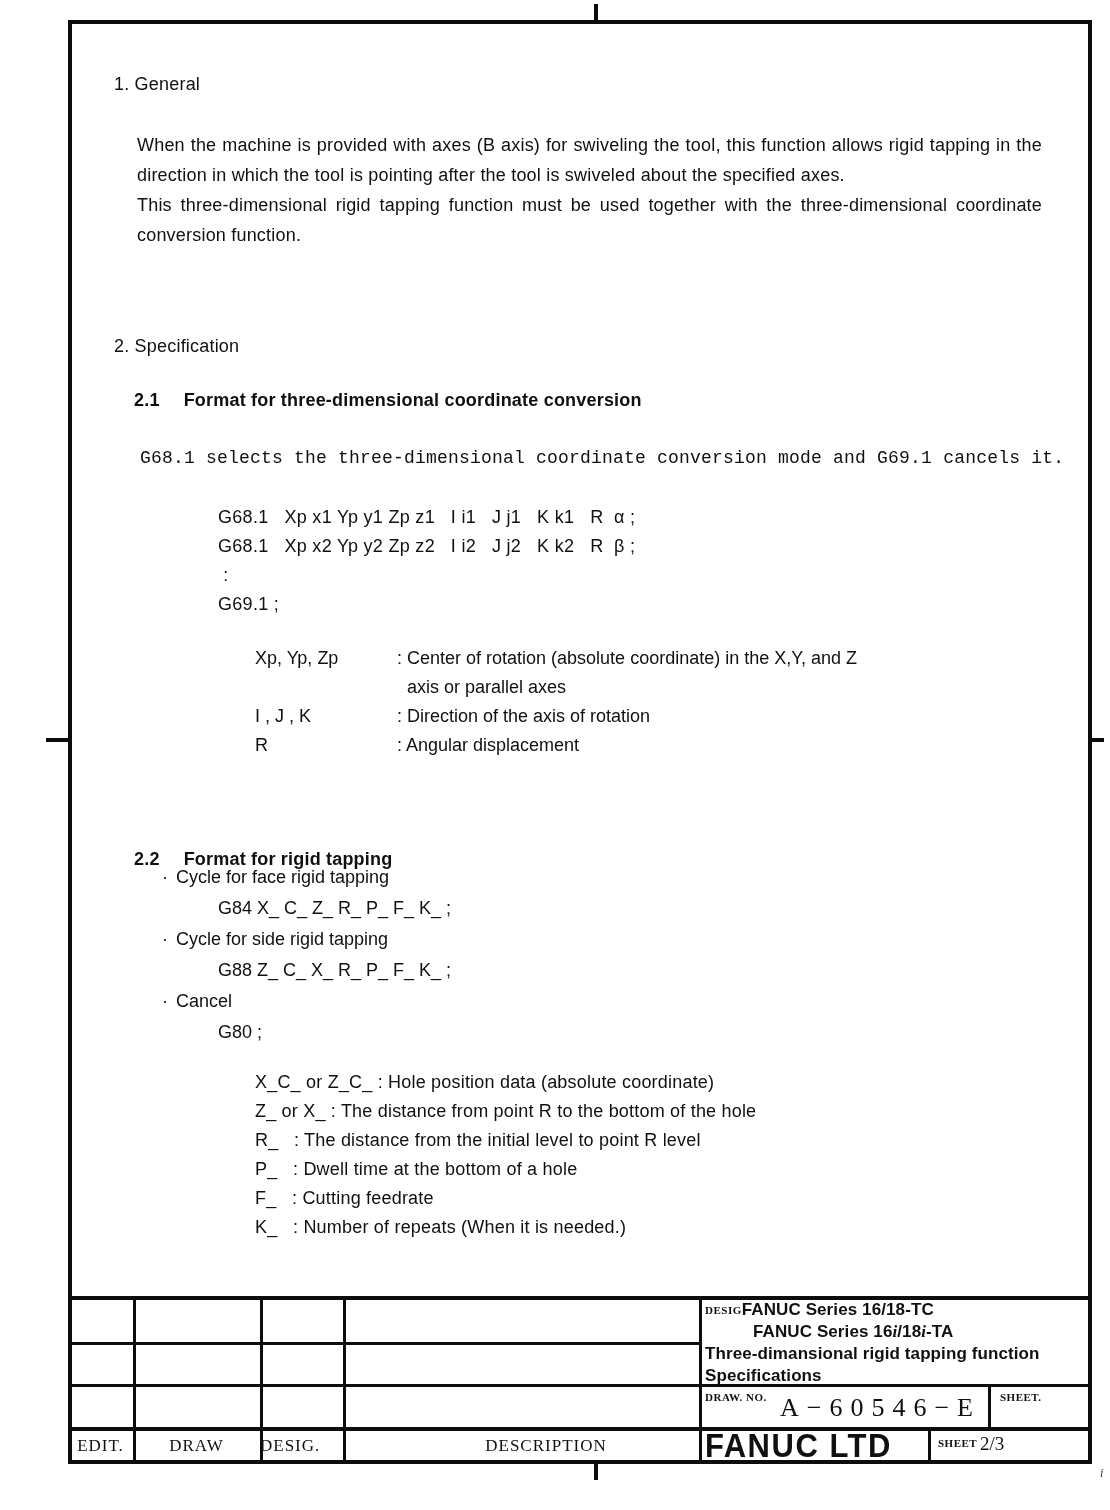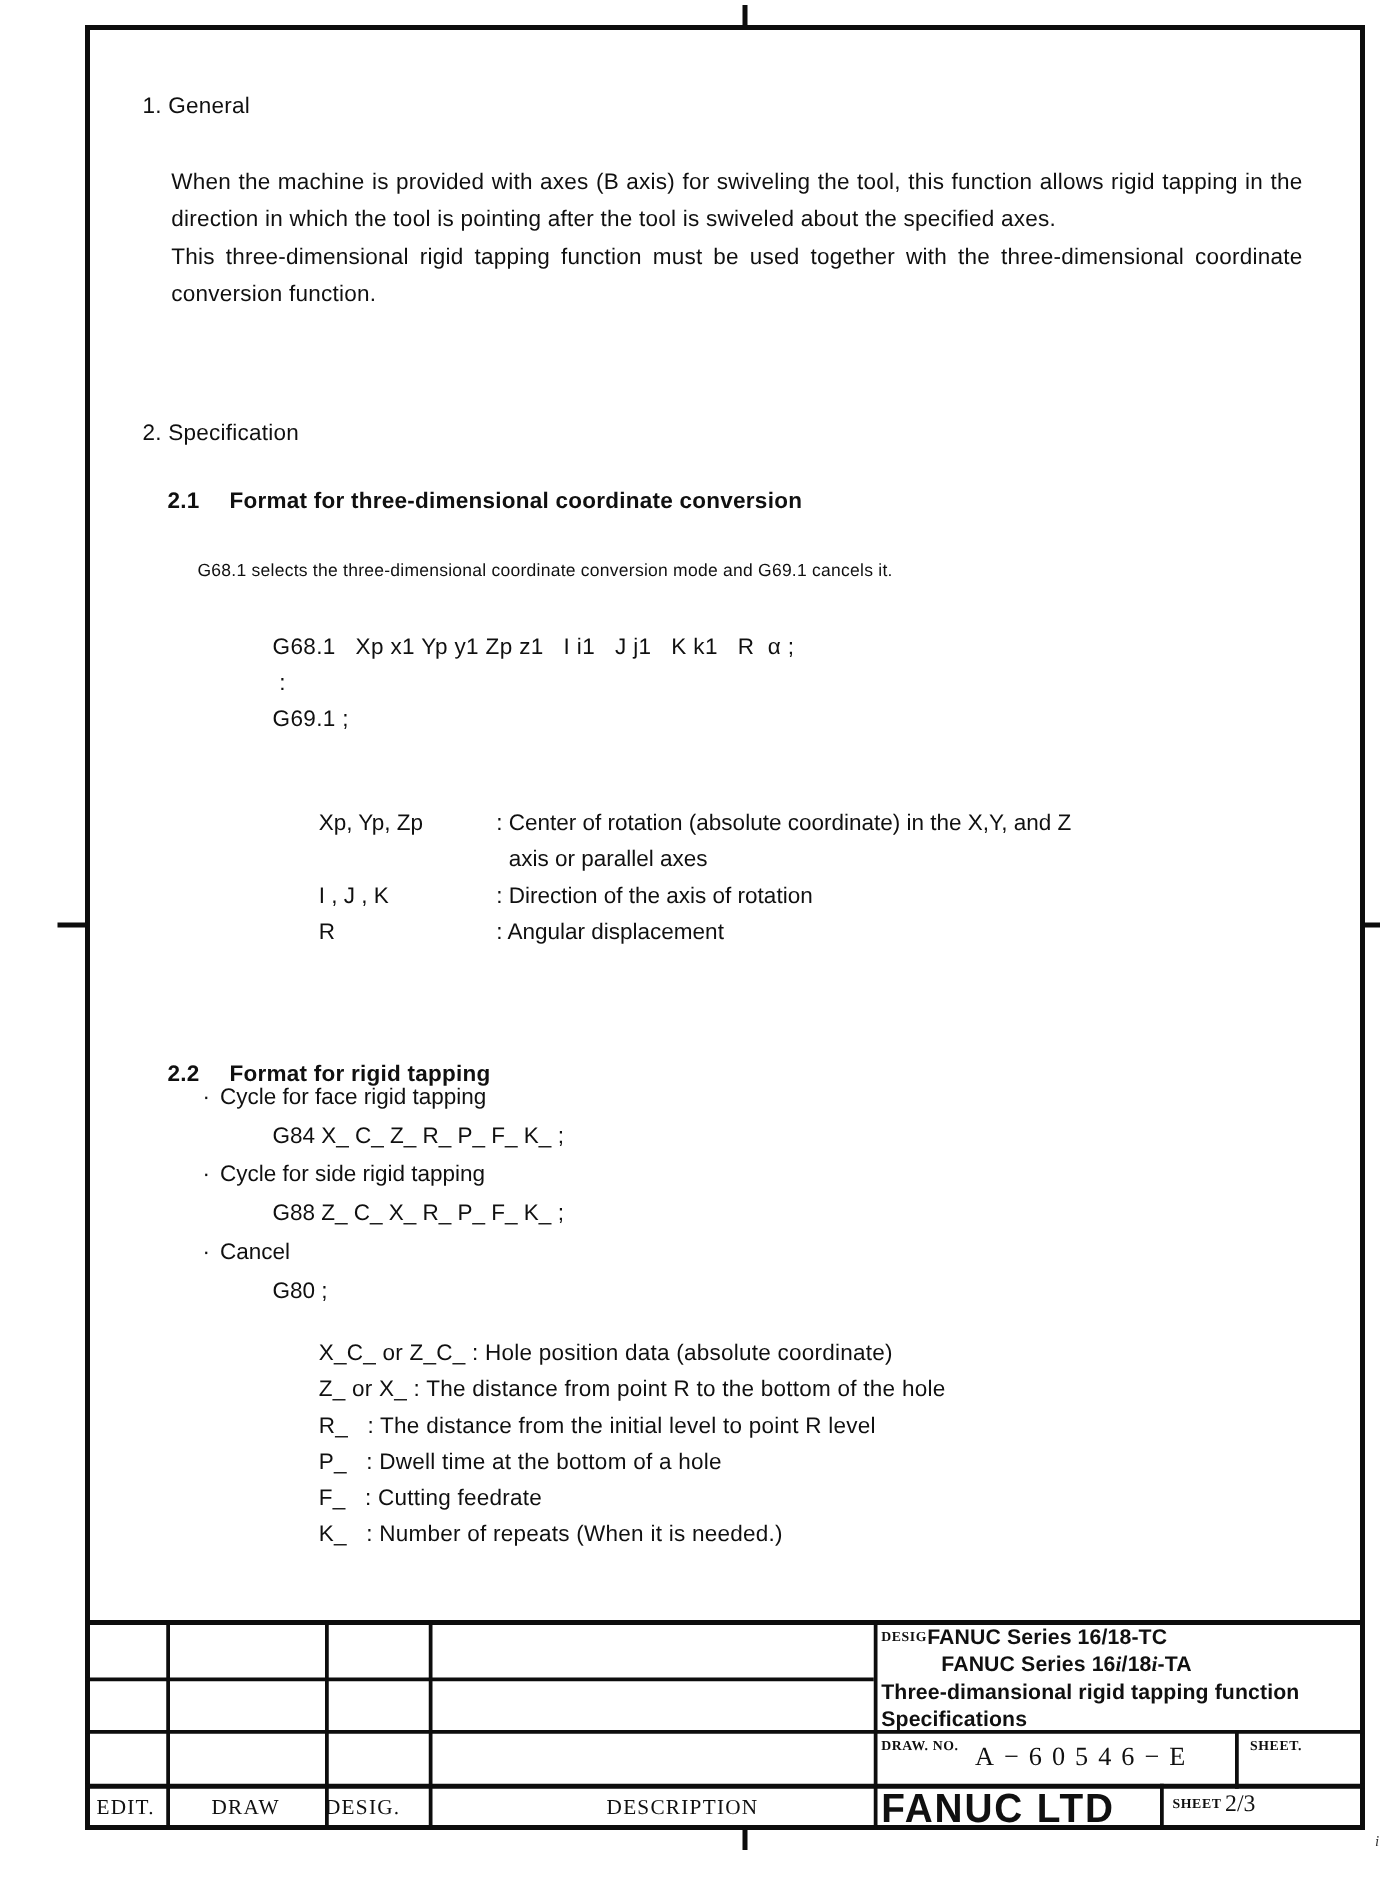--- a/index.html
+++ b/index.html
@@ -23,21 +23,21 @@
   .dtext{white-space:pre;}
   .list .li{font-size:18px;line-height:31px;}
   .list .dot{display:inline-block;width:14px;}
   .list .codeline{padding-left:56px;}
   .defs2 div{font-size:18px;line-height:29px;white-space:pre;letter-spacing:0.2px;}
   
   .tb-label{font-family:"Liberation Serif", serif;font-weight:bold;font-size:11px;letter-spacing:0.5px;}
   .tb-row-label{font-family:"Liberation Serif", serif;font-size:17px;letter-spacing:1px;}
   .tb-title{font-size:17px;font-weight:bold;line-height:22px;letter-spacing:0.1px;}
   .tb-title .ital{font-style:italic;font-family:"Liberation Serif", serif;}
-  .drawno{font-family:"Liberation Serif", serif;font-size:21px;letter-spacing:8px;}
+  .drawno{font-family:"Liberation Serif", serif;font-size:26px;letter-spacing:8px;}
   .logo{font-size:31px;font-weight:900;letter-spacing:1.5px;transform:scaleY(1.05);}
   .sheetval{font-family:"Liberation Serif", serif;font-size:19px;}
   .stray{font-family:"Liberation Serif", serif;font-style:italic;font-size:12px;color:#333;}
 </style>
 </head>
 <body>
 
 <div class="frame"></div>
 <div class="line" style="left:594px;top:4px;width:4px;height:18px;"></div>
 <div class="line" style="left:594px;top:1462px;width:4px;height:18px;"></div>
@@ -49,24 +49,25 @@
   <p>When the machine is provided with axes (B axis) for swiveling the tool, this function allows rigid tapping in the direction in which the tool is pointing after the tool is swiveled about the specified axes.</p>
   <p>This three-dimensional rigid tapping function must be used together with the three-dimensional coordinate conversion function.</p>
 </div>
 
 <div class="abs h-sec" style="left:114px;top:336px;">2. Specification</div>
 
 <div class="abs h-sub" style="left:134px;top:390px;">
   <span class="num">2.1</span><span>Format for three-dimensional coordinate conversion</span>
 </div>
 
-<div class="abs" style="left:158px;top:448px;font-size:14px;letter-spacing:0.2px;">G68.1 selects the three-dimensional coordinate conversion mode and G69.1 cancels it.</div>
+<div class="abs" style="left:140px;top:448px;font-size:18px;letter-spacing:0.2px;font-family:Liberation Mono, monospace;">G68.1 selects the three-dimensional coordinate conversion mode and G69.1 cancels it.</div>
 
 <div class="abs codeblock" style="left:218px;top:503px;">
   <div>G68.1   Xp x1 Yp y1 Zp z1   I i1   J j1   K k1   R  α ;</div>
+  <div>G68.1   Xp x2 Yp y2 Zp z2   I i2   J j2   K k2   R  β ;</div>
   <div> :</div>
   <div>G69.1 ;</div>
 </div>
 
 <div class="abs defs" style="left:255px;top:644px;">
   <div class="drow">
     <span class="dterm">Xp, Yp, Zp</span><span class="dtext">: Center of rotation (absolute coordinate) in the X,Y, and Z</span>
   </div>
   <div class="drow">
     <span class="dterm"> </span><span class="dtext">  axis or parallel axes</span>

